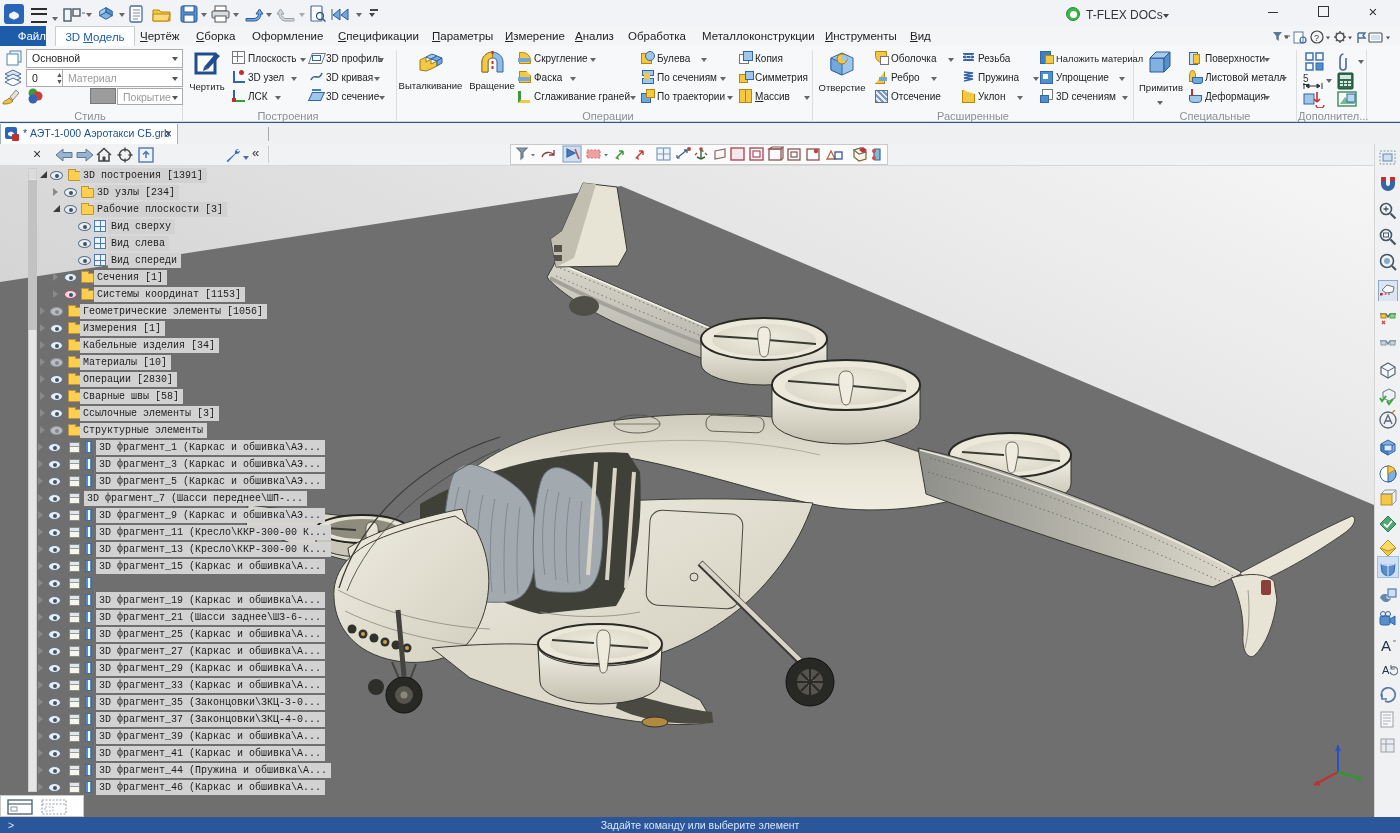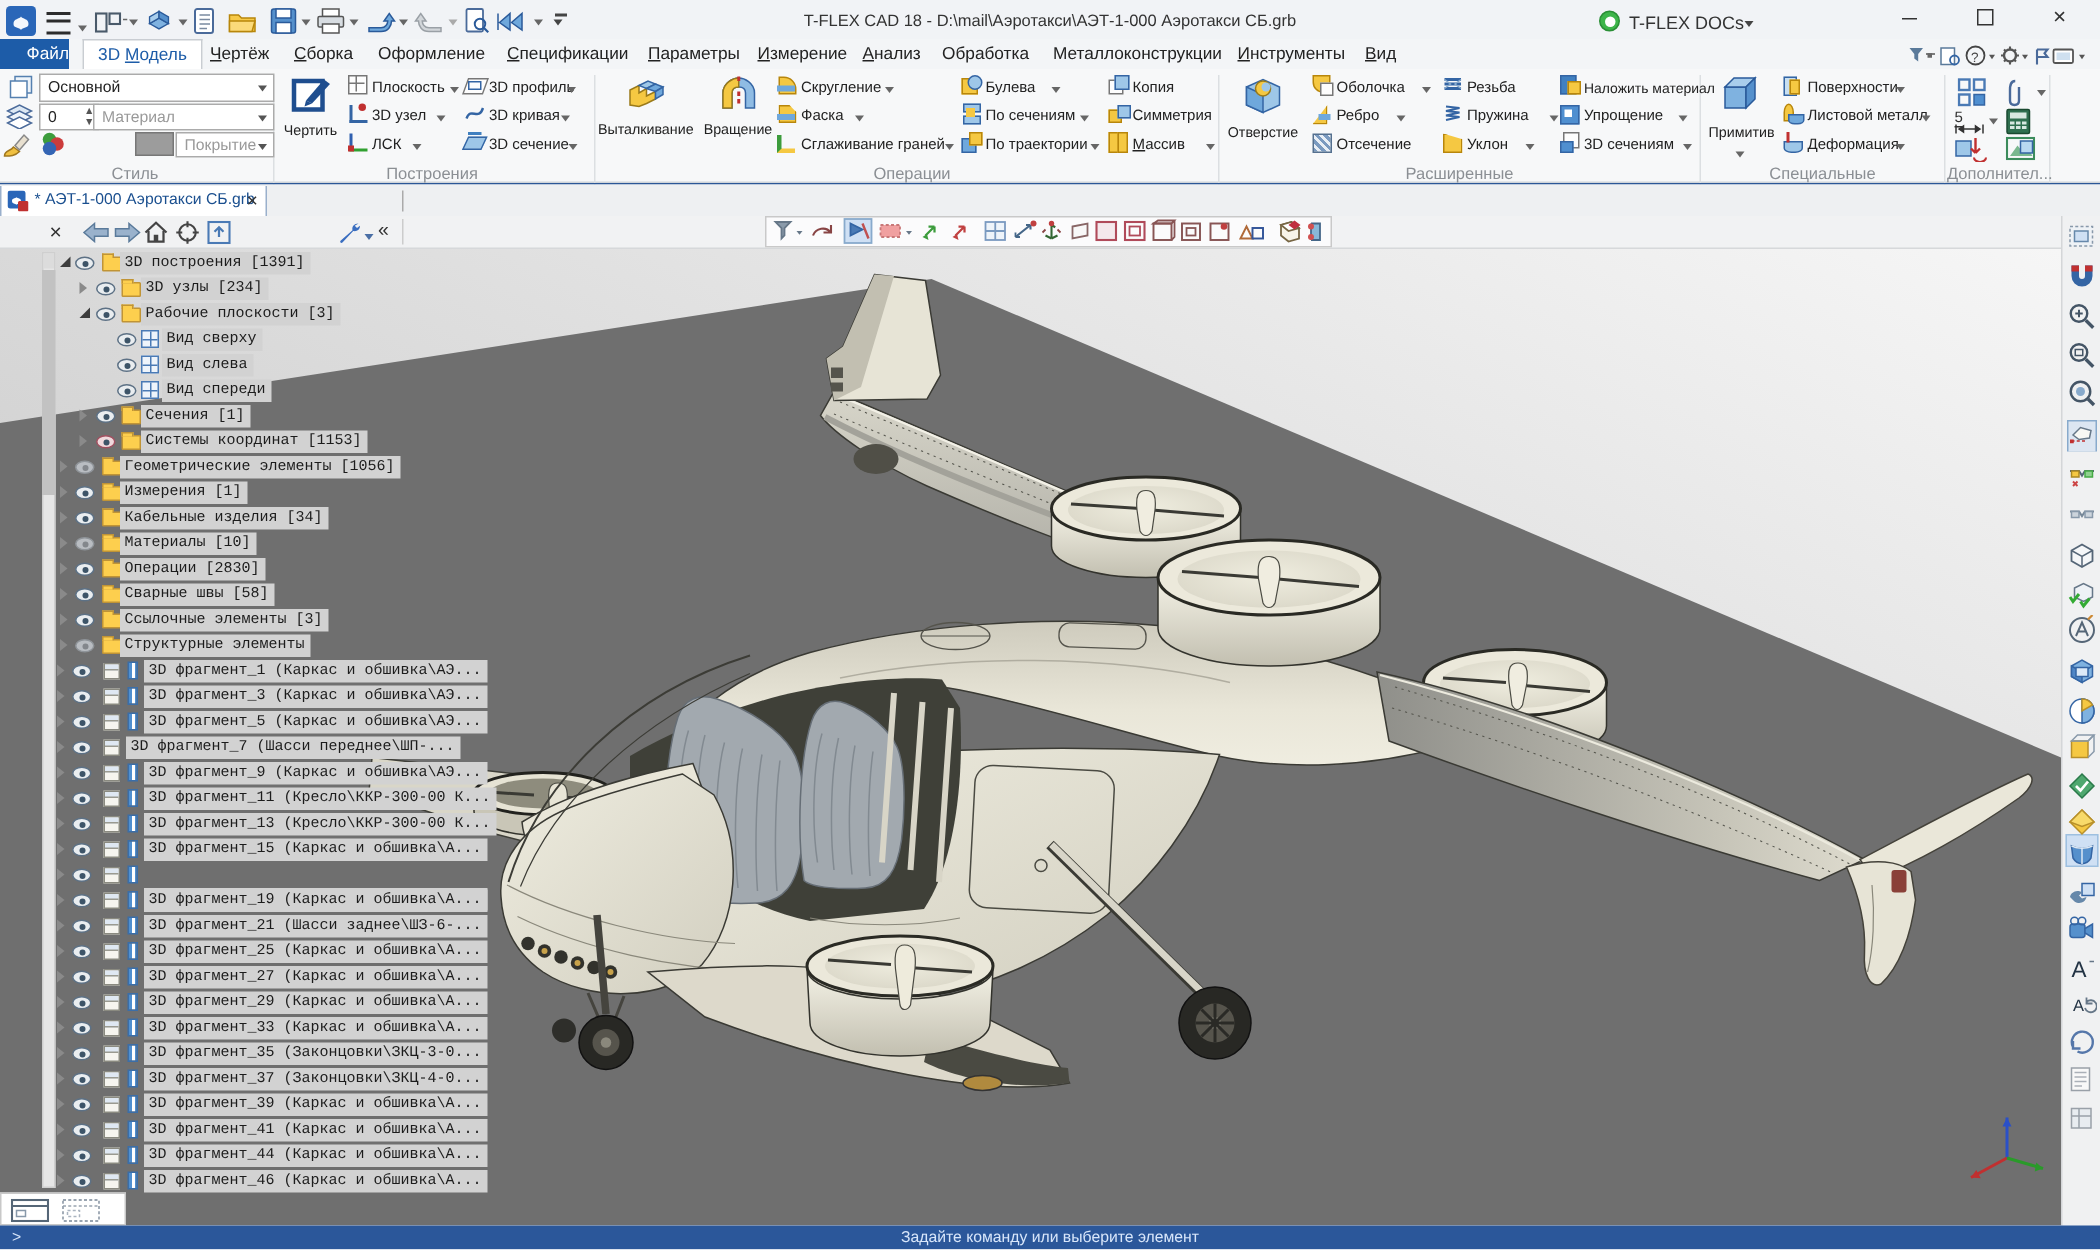--- a/index.html
+++ b/index.html
@@ -122,21 +122,20 @@
         <circle cx="10" cy="11" r="3.5" fill="none" stroke="#2a5a9a" stroke-width="1.3"></circle>
         <path d="M12.5 13.5l3 3" stroke="#2a5a9a" stroke-width="1.5"></path>
       </svg>
 <svg class="qat" style="left:330px;top:6px" width="24" height="16" viewBox="0 0 24 16">
         <path d="M2 2 L2 13 M3 8 L10 2 L10 13 Z" fill="#6fa8dc" stroke="#2a5a9a"></path>
         <path d="M11 8 L18 2 L18 13 Z" fill="#6fa8dc" stroke="#2a5a9a"></path>
       </svg>
       <span class="dd" style="position:absolute;left:356px;top:13px"></span>
 <span class="abs" style="left:370px;top:9px;width:8px;height:2px;background:#444"></span>
       <span class="dd" style="position:absolute;left:369px;top:13px;border-top-color:#444"></span>
-<div class="t-title">T-FLEX CAD 18 - D:\mail\Аэротакси\АЭТ-1-000 Аэротакси СБ.grb</div>
 <span class="abs" style="left:1066px;top:7px;width:14px;height:14px;border-radius:50%;background:#3db54a;border:1px solid #2a8f36;box-sizing:border-box;"></span>
       <span class="abs" style="left:1069.5px;top:10.5px;width:7px;height:7px;border-radius:50%;background:#fff;"></span>
 <span class="abs" style="left:1086px;top:8px;font-size:12px;color:#333;">T-FLEX DOCs</span>
       <span class="dd" style="position:absolute;left:1163px;top:14px;border-top-color:#444"></span>
 <span class="winbtn" style="left:1264px;"><span style="display:inline-block;width:10px;height:1.5px;background:#333;vertical-align:3px"></span></span>
 <span class="winbtn" style="left:1314px;"><span style="display:inline-block;width:9px;height:9px;border:1.2px solid #333;vertical-align:-1px"></span></span>
 <span class="winbtn" style="left:1364px;font-size:15px;">×</span>
 </div>
 <div id="tabrow">
 <div class="rtab" id="tab-file">Файл</div>
@@ -812,21 +811,21 @@
         <span class="eye" style="left:48px;top:3px"></span>
         <span class="cube" style="left:69px;top:2px"></span>
         <span class="frag" style="left:85px;top:1px"></span>
         <span class="tl" style="position:absolute;left:96px;top:0">3D фрагмент_41 (Каркас и обшивка\А...</span>
       </div>
 <div class="trow" style="left:0;top:597px;">
         <span class="exp c" style="left:38px;top:3px"></span>
         <span class="eye" style="left:48px;top:3px"></span>
         <span class="cube" style="left:69px;top:2px"></span>
         <span class="frag" style="left:85px;top:1px"></span>
-        <span class="tl" style="position:absolute;left:96px;top:0">3D фрагмент_44 (Каркас и обшивка\А...</span>
+        <span class="tl" style="position:absolute;left:96px;top:0">3D фрагмент_44 (Пружина и обшивка\А...</span>
       </div>
 <div class="trow" style="left:0;top:614px;">
         <span class="exp c" style="left:38px;top:3px"></span>
         <span class="eye" style="left:48px;top:3px"></span>
         <span class="cube" style="left:69px;top:2px"></span>
         <span class="frag" style="left:85px;top:1px"></span>
         <span class="tl" style="position:absolute;left:96px;top:0">3D фрагмент_46 (Каркас и обшивка\А...</span>
       </div>
 </div>
 <div id="righttb">

